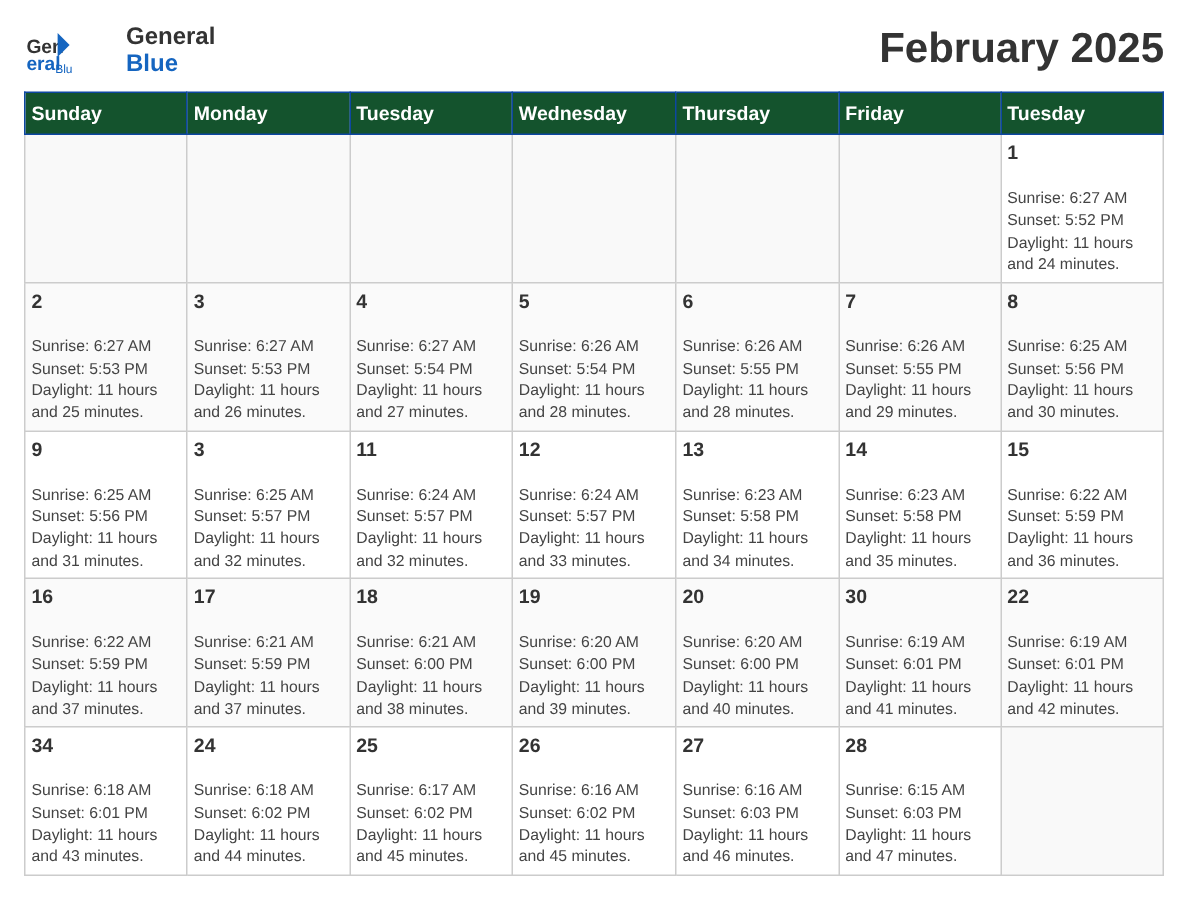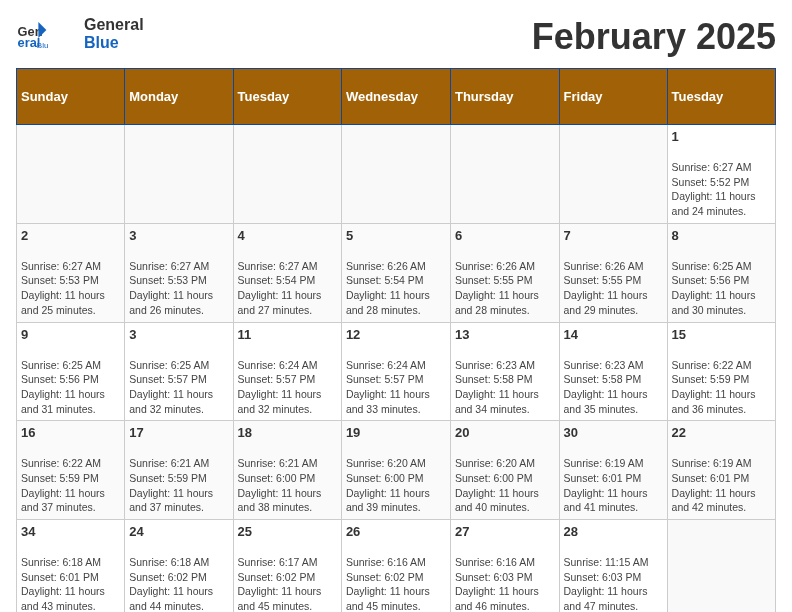--- a/index.html
+++ b/index.html
@@ -22,37 +22,37 @@
       gap: 4px;
     }
     .logo-icon {
       width: 32px;
       height: 32px;
     }
     .title-area {
       text-align: right;
     }
     .month-title {
-      font-size: 36px;
+      font-size: 28px;
       font-weight: bold;
       color: #333;
     }
     .location {
       font-size: 15px;
       color: #555;
     }
     .calendar {
       width: 100%;
       border-collapse: collapse;
       font-size: 11px;
     }
     .calendar thead th {
-      background: #a16207;
+      background: #14532d;
       color: #fff;
-      padding: 20px 4px;
+      padding: 6px 4px;
       text-align: left;
       font-size: 13px;
       font-weight: bold;
       border: 1px solid #0d47a1;
     }
     .calendar tbody td {
       border: 1px solid #ccc;
       vertical-align: top;
       padding: 4px;
       width: 110px;
@@ -285,20 +285,20 @@
 Daylight: 11 hours and 45 minutes.</div>
         </td>
         <td>
           <span class="day-num">27</span>
           <div class="day-info" style="white-space: pre-line;">Sunrise: 6:16 AM
 Sunset: 6:03 PM
 Daylight: 11 hours and 46 minutes.</div>
         </td>
         <td>
           <span class="day-num">28</span>
-          <div class="day-info" style="white-space: pre-line;">Sunrise: 11:15 AM
+          <div class="day-info" style="white-space: pre-line;">Sunrise: 6:15 AM
 Sunset: 6:03 PM
 Daylight: 11 hours and 47 minutes.</div>
         </td>
         <td class="empty-cell"></td>
       </tr>
     </tbody>
 </table>
 
 </body></html>

